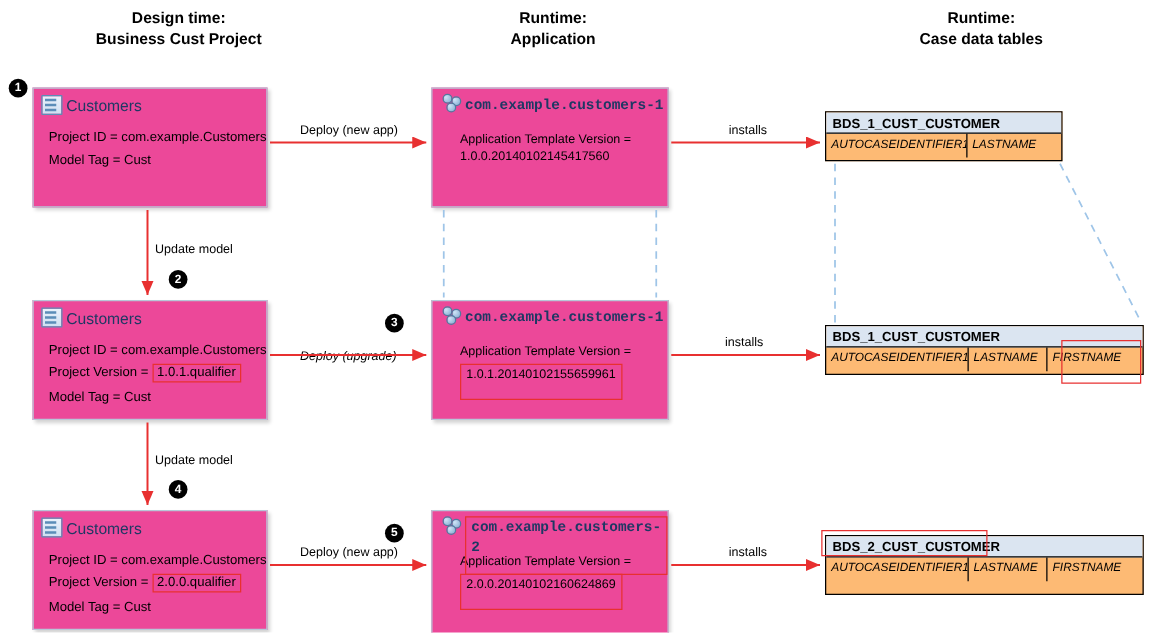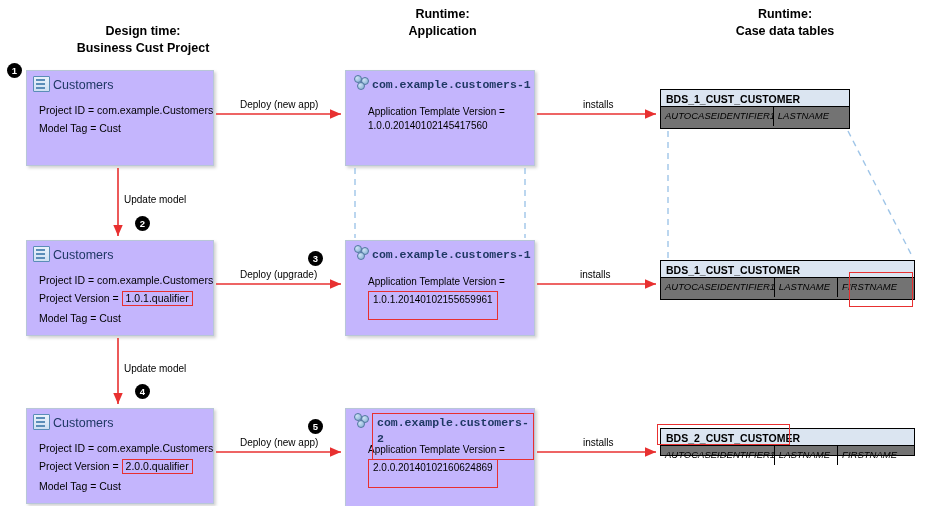--- a/index.html
+++ b/index.html
@@ -23,21 +23,21 @@
     position: absolute;
     text-align: center;
     font-size: 12.5px;
     font-weight: bold;
     line-height: 17px;
     color: #000;
   }
   .box {
     position: absolute;
     border: 1px solid #b8c6d8;
-    background: #c4b5fd;
+    background: #ec4899;
     box-shadow: 2px 2px 3px rgba(0,0,0,0.18);
     box-sizing: border-box;
   }
   .box-title {
     font-size: 12.5px;
     color: #1f3864;
     font-weight: normal;
     padding-left: 26px;
     padding-top: 6px;
     height: 20px;
@@ -110,21 +110,21 @@
   }
   .hl-block {
     border: 1.5px solid #e83030;
     padding: 1px 4px 12px 4px;
     display: inline-block;
   }
   
   .tbl {
     position: absolute;
     border: 1.5px solid #000;
-    background: #737373;
+    background: #fdba74;
     box-sizing: border-box;
     font-size: 10px;
   }
   .tbl .thead {
     background: #dbe5f1;
     border-bottom: 1.5px solid #000;
     font-weight: bold;
     font-size: 10.5px;
     padding: 3px 0 3px 5px;
     height: 17px;
@@ -178,21 +178,21 @@
     width: 925px;
     height: 506px;
     pointer-events: none;
   }
 </style>
 </head>
 <body>
 
 <div id="stage">
 
-  <div class="col-head" style="left:28px; top:6px; width:230px;margin-top:17px;">
+  <div class="col-head" style="left:28px; top:6px; width:230px;">
     <div>Design time:</div>
     <div>Business Cust Project</div>
   </div>
   <div class="col-head" style="left:330px; top:6px; width:225px;">
     <div>Runtime:</div>
     <div>Application</div>
   </div>
   <div class="col-head" style="left:660px; top:6px; width:250px;">
     <div>Runtime:</div>
     <div>Case data tables</div>
@@ -246,21 +246,21 @@
       <span class="proj-icon"></span>
       <span>Customers</span>
     </div>
     <div class="box-lines">
       <div class="line">Project ID = com.example.Customers</div>
       <div class="line"><span>Project Version = </span><span class="hl">1.0.1.qualifier</span></div>
       <div class="line" style="margin-top:5px;">Model Tag = Cust</div>
     </div>
   </div>
 
-  <div class="arrow-label" style="left:240px; top:269px;">Deploy (upgrade)</div>
+  <div class="arrow-label" style="left:240px; top:280px;font-style:italic;">Deploy (upgrade)</div>
 
   <div class="step" style="left:308px; top:251px;">3</div>
 
   <div class="box" style="left:345px; top:240px; width:190px; height:96px;">
     <div class="box-title mono">
       <span class="app-icon">
           <span class="s1"></span>
           <span class="s2"></span>
           <span class="s3"></span>
         </span>
@@ -313,21 +313,21 @@
       <span class="hl-block">com.example.customers-2</span>
     </div>
     <div class="app-lines" style="padding-top:10px;">
       <div>Application Template Version =</div>
       <div style="margin-top:2px;"><span class="hl-block">2.0.0.20140102160624869</span></div>
     </div>
   </div>
 
   <div class="arrow-label" style="left:583px; top:437px;">installs</div>
 
-  <div class="tbl" style="left:660px; top:428px; width:255px; height:28px;">
+  <div class="tbl" style="left:660px; top:428px; width:255px; height:48px;">
     <div class="thead">BDS_2_CUST_CUSTOMER</div>
     <div class="trow">
       <div class="tcell" style="width:45%;">AUTOCASEIDENTIFIER1</div>
       <div class="tcell" style="width:25%;">LASTNAME</div>
       <div class="tcell" style="width:30%;">FIRSTNAME</div>
     </div>
   </div>
   <div class="redbox" style="left:657px; top:424px; width:133px; height:21px;"></div>
 
   <svg class="overlay" viewBox="0 0 925 506">

